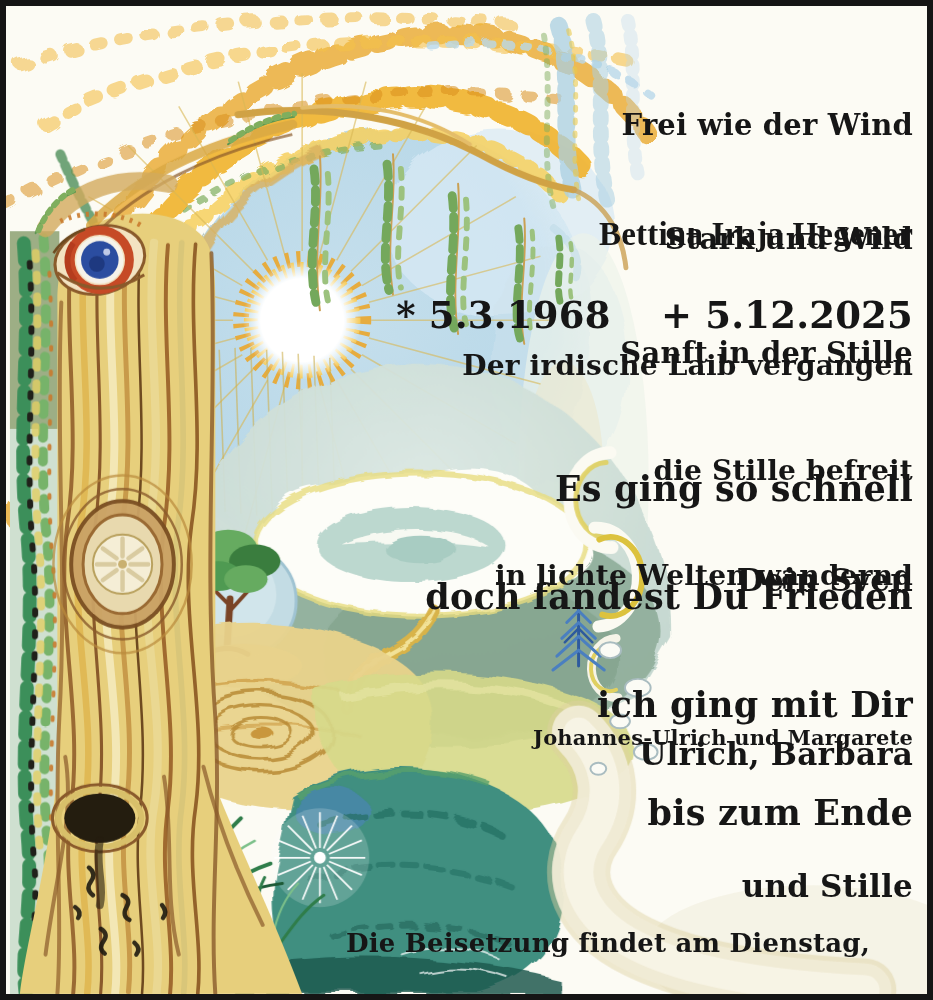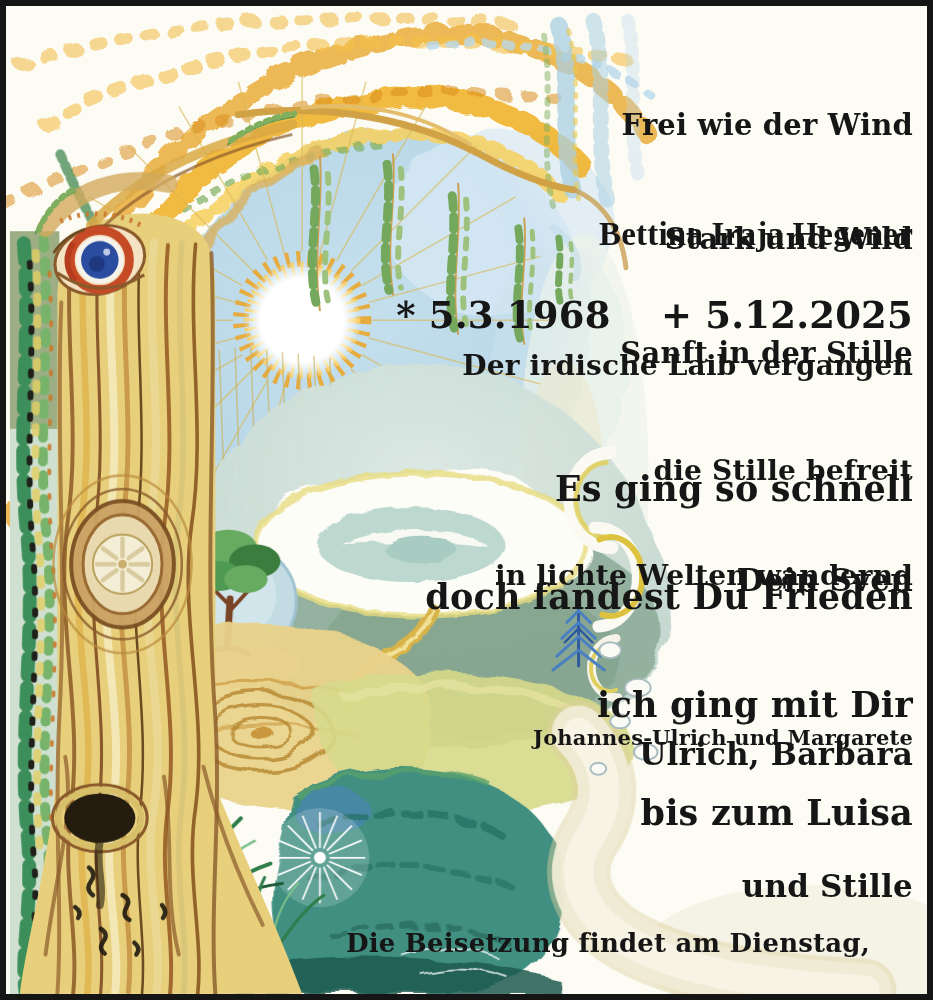--- a/index.html
+++ b/index.html
@@ -329,21 +329,21 @@
     <div class="blk verse1">
       <div>Der irdische Laib vergangen</div>
       <div>die Stille befreit</div>
       <div>in lichte Welten wandernd</div>
     </div>
 
     <div class="blk verse2">
       <div>Es ging so schnell</div>
       <div>doch fandest Du Frieden</div>
       <div>ich ging mit Dir</div>
-      <div>bis zum Luisa</div>
+      <div>bis zum Ende</div>
     </div>
 
     <div class="blk sven">Dein Sven</div>
 
     <div class="blk family">
       <div>Ulrich, Barbara</div>
       <div>und Stille</div>
     </div>
 
     <div class="blk grand">Johannes-Ulrich und Margarete</div>

